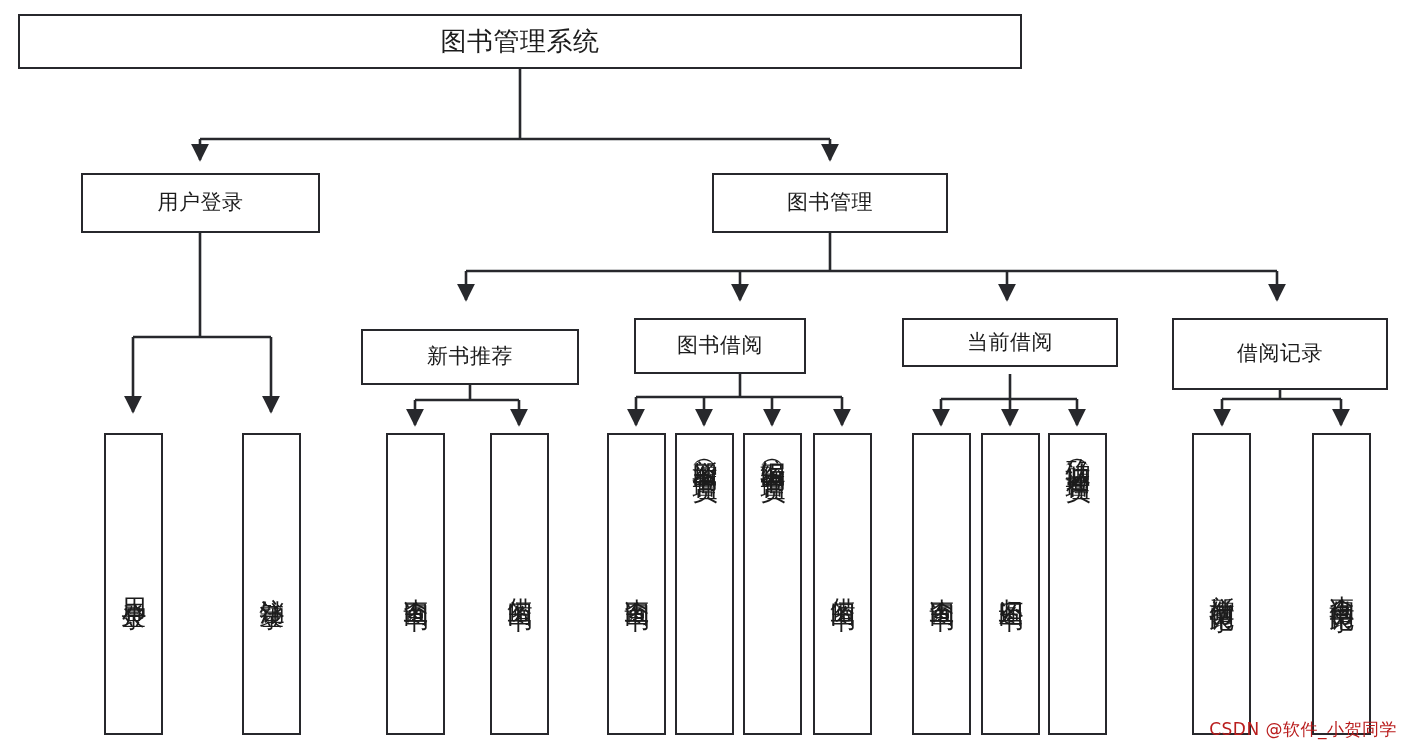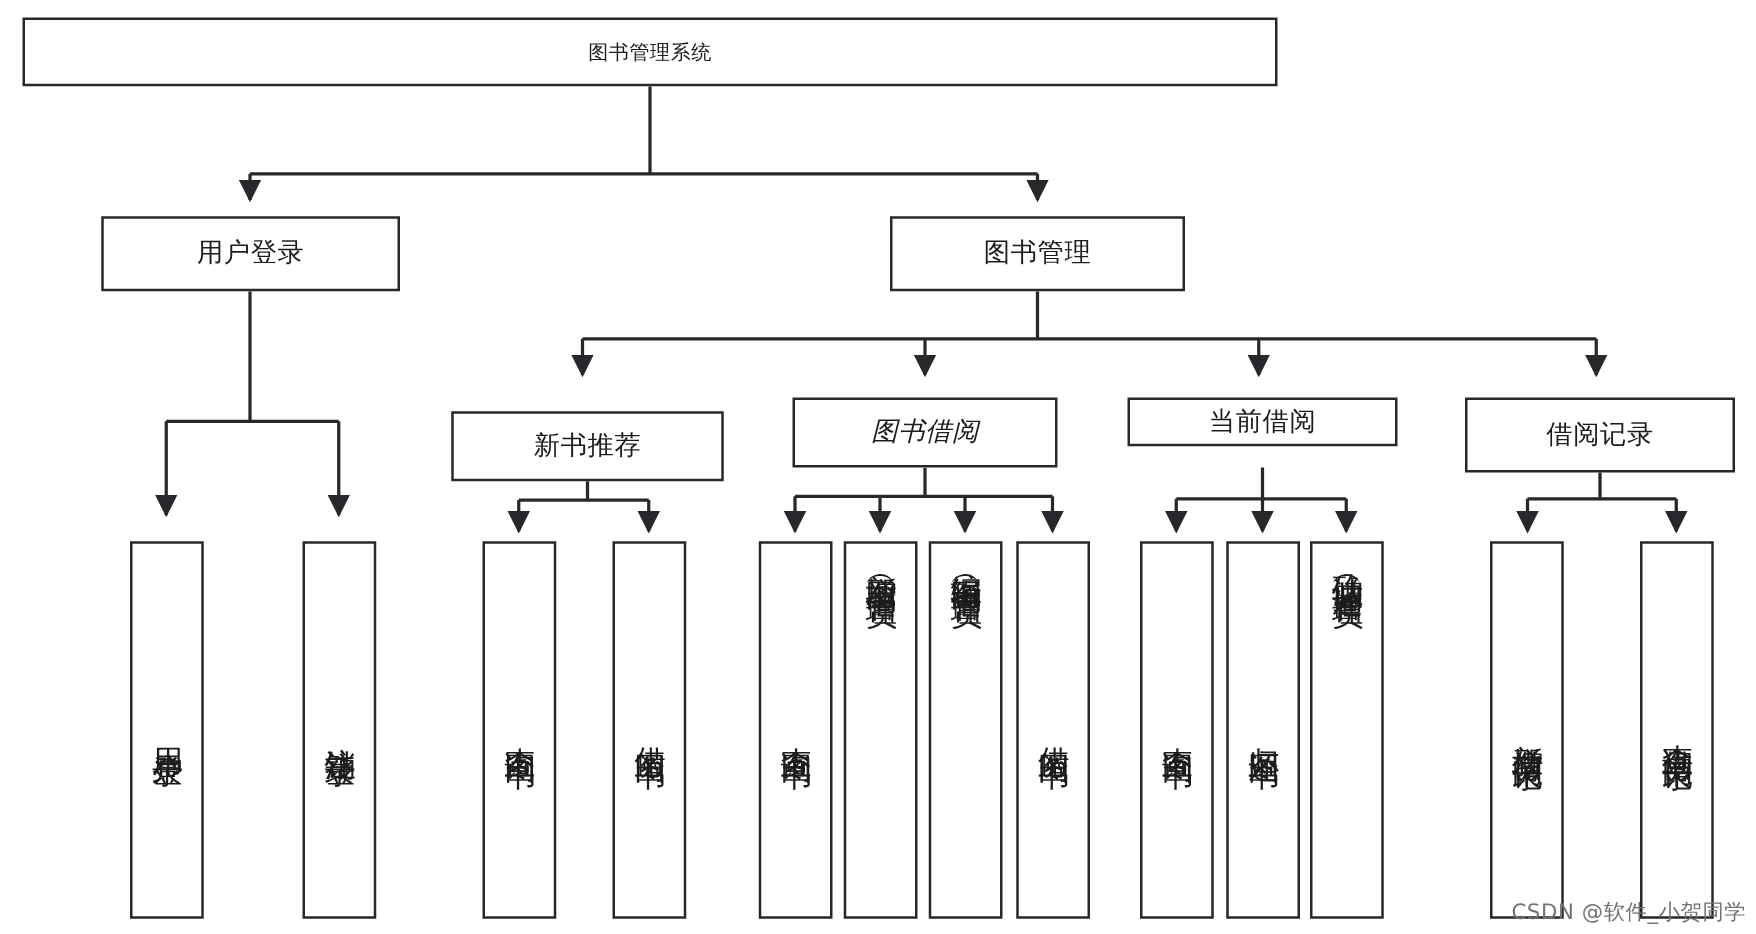--- a/index.html
+++ b/index.html
@@ -34,21 +34,21 @@
     justify-content: center;
     color: #1c1c1c;
   }
   .node-label-h {
     font-size: 21px;
     line-height: 1.2;
     letter-spacing: 0.5px;
     white-space: nowrap;
   }
   .node-root .node-label-h {
-    font-size: 16px;
+    font-size: 26px;
   }
   .node-vert {
     align-items: flex-start;
     justify-content: center;
     padding-top: 6px;
   }
   .node-label-v {
     writing-mode: vertical-rl;
     text-orientation: upright;
     font-size: 25px;
@@ -62,21 +62,21 @@
   }
   .node-vert.mid-text {
     align-items: center;
     padding-top: 0;
   }
   #watermark {
     position: absolute;
     right: 8px;
     bottom: 6px;
     font-size: 17px;
-    color: #737373;
+    color: #b91c1c;
     white-space: nowrap;
     letter-spacing: 0.5px;
     pointer-events: none;
   }
 </style>
 </head>
 <body>
 
 <div id="canvas">
 
@@ -139,29 +139,29 @@
   </div>
 
   <div class="node-box" style="left:712px; top:173px; width:236px; height:60px;text-align:right;">
     <span class="node-label-h">图书管理</span>
   </div>
 
   <div class="node-box" style="left:361px; top:318px; width:218px; height:56px;margin-top:11px;">
     <span class="node-label-h">新书推荐</span>
   </div>
 
-  <div class="node-box" style="left:634px; top:318px; width:212px; height:56px;font-style:italic;">
+  <div class="node-box" style="left:634px; top:318px; width:172px; height:56px;">
     <span class="node-label-h">图书借阅</span>
   </div>
 
-  <div class="node-box" style="left:902px; top:318px; width:216px; height:39px;">
+  <div class="node-box" style="left:902px; top:318px; width:216px; height:49px;">
     <span class="node-label-h">当前借阅</span>
   </div>
 
-  <div class="node-box" style="left:1172px; top:318px; width:216px; height:60px;">
+  <div class="node-box" style="left:1172px; top:318px; width:216px; height:72px;">
     <span class="node-label-h">借阅记录</span>
   </div>
 
   <div class="node-box node-vert mid-text" style="left:104px; top:433px; width:59px; height:302px;">
     <span class="node-label-v">用户登录</span>
   </div>
 
   <div class="node-box node-vert mid-text" style="left:242px; top:433px; width:59px; height:302px;">
     <span class="node-label-v">注销登录</span>
   </div>

